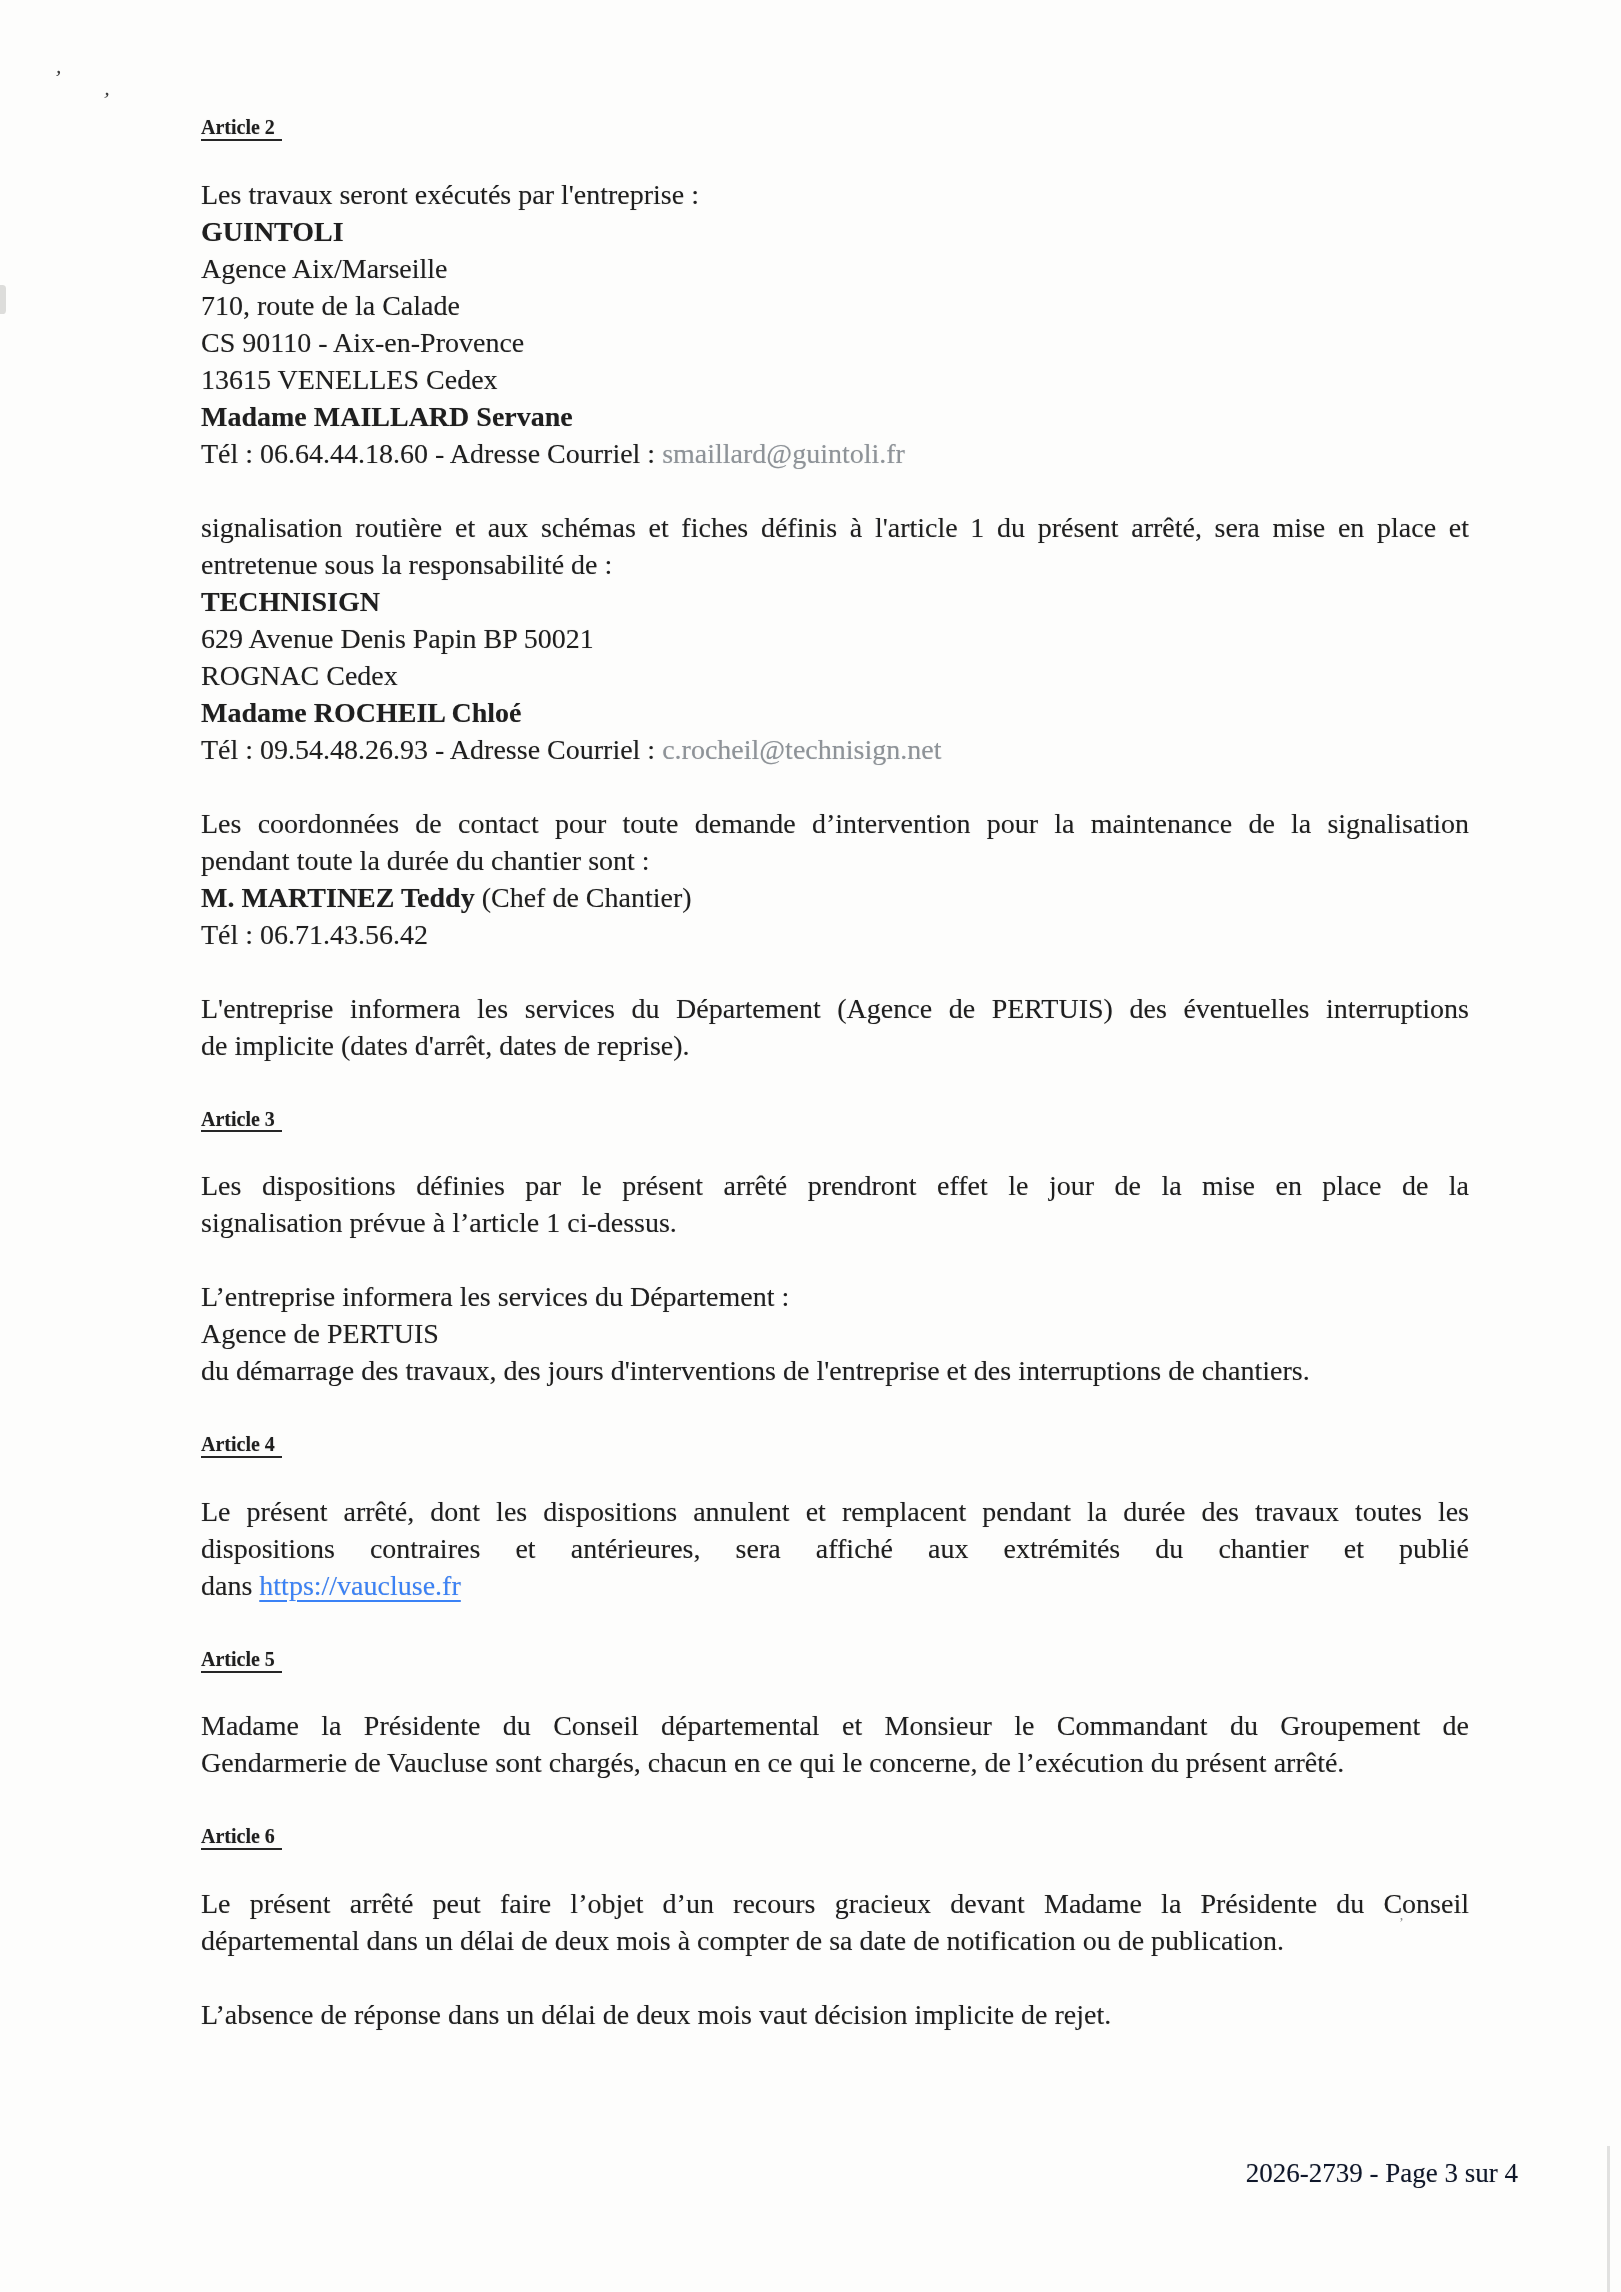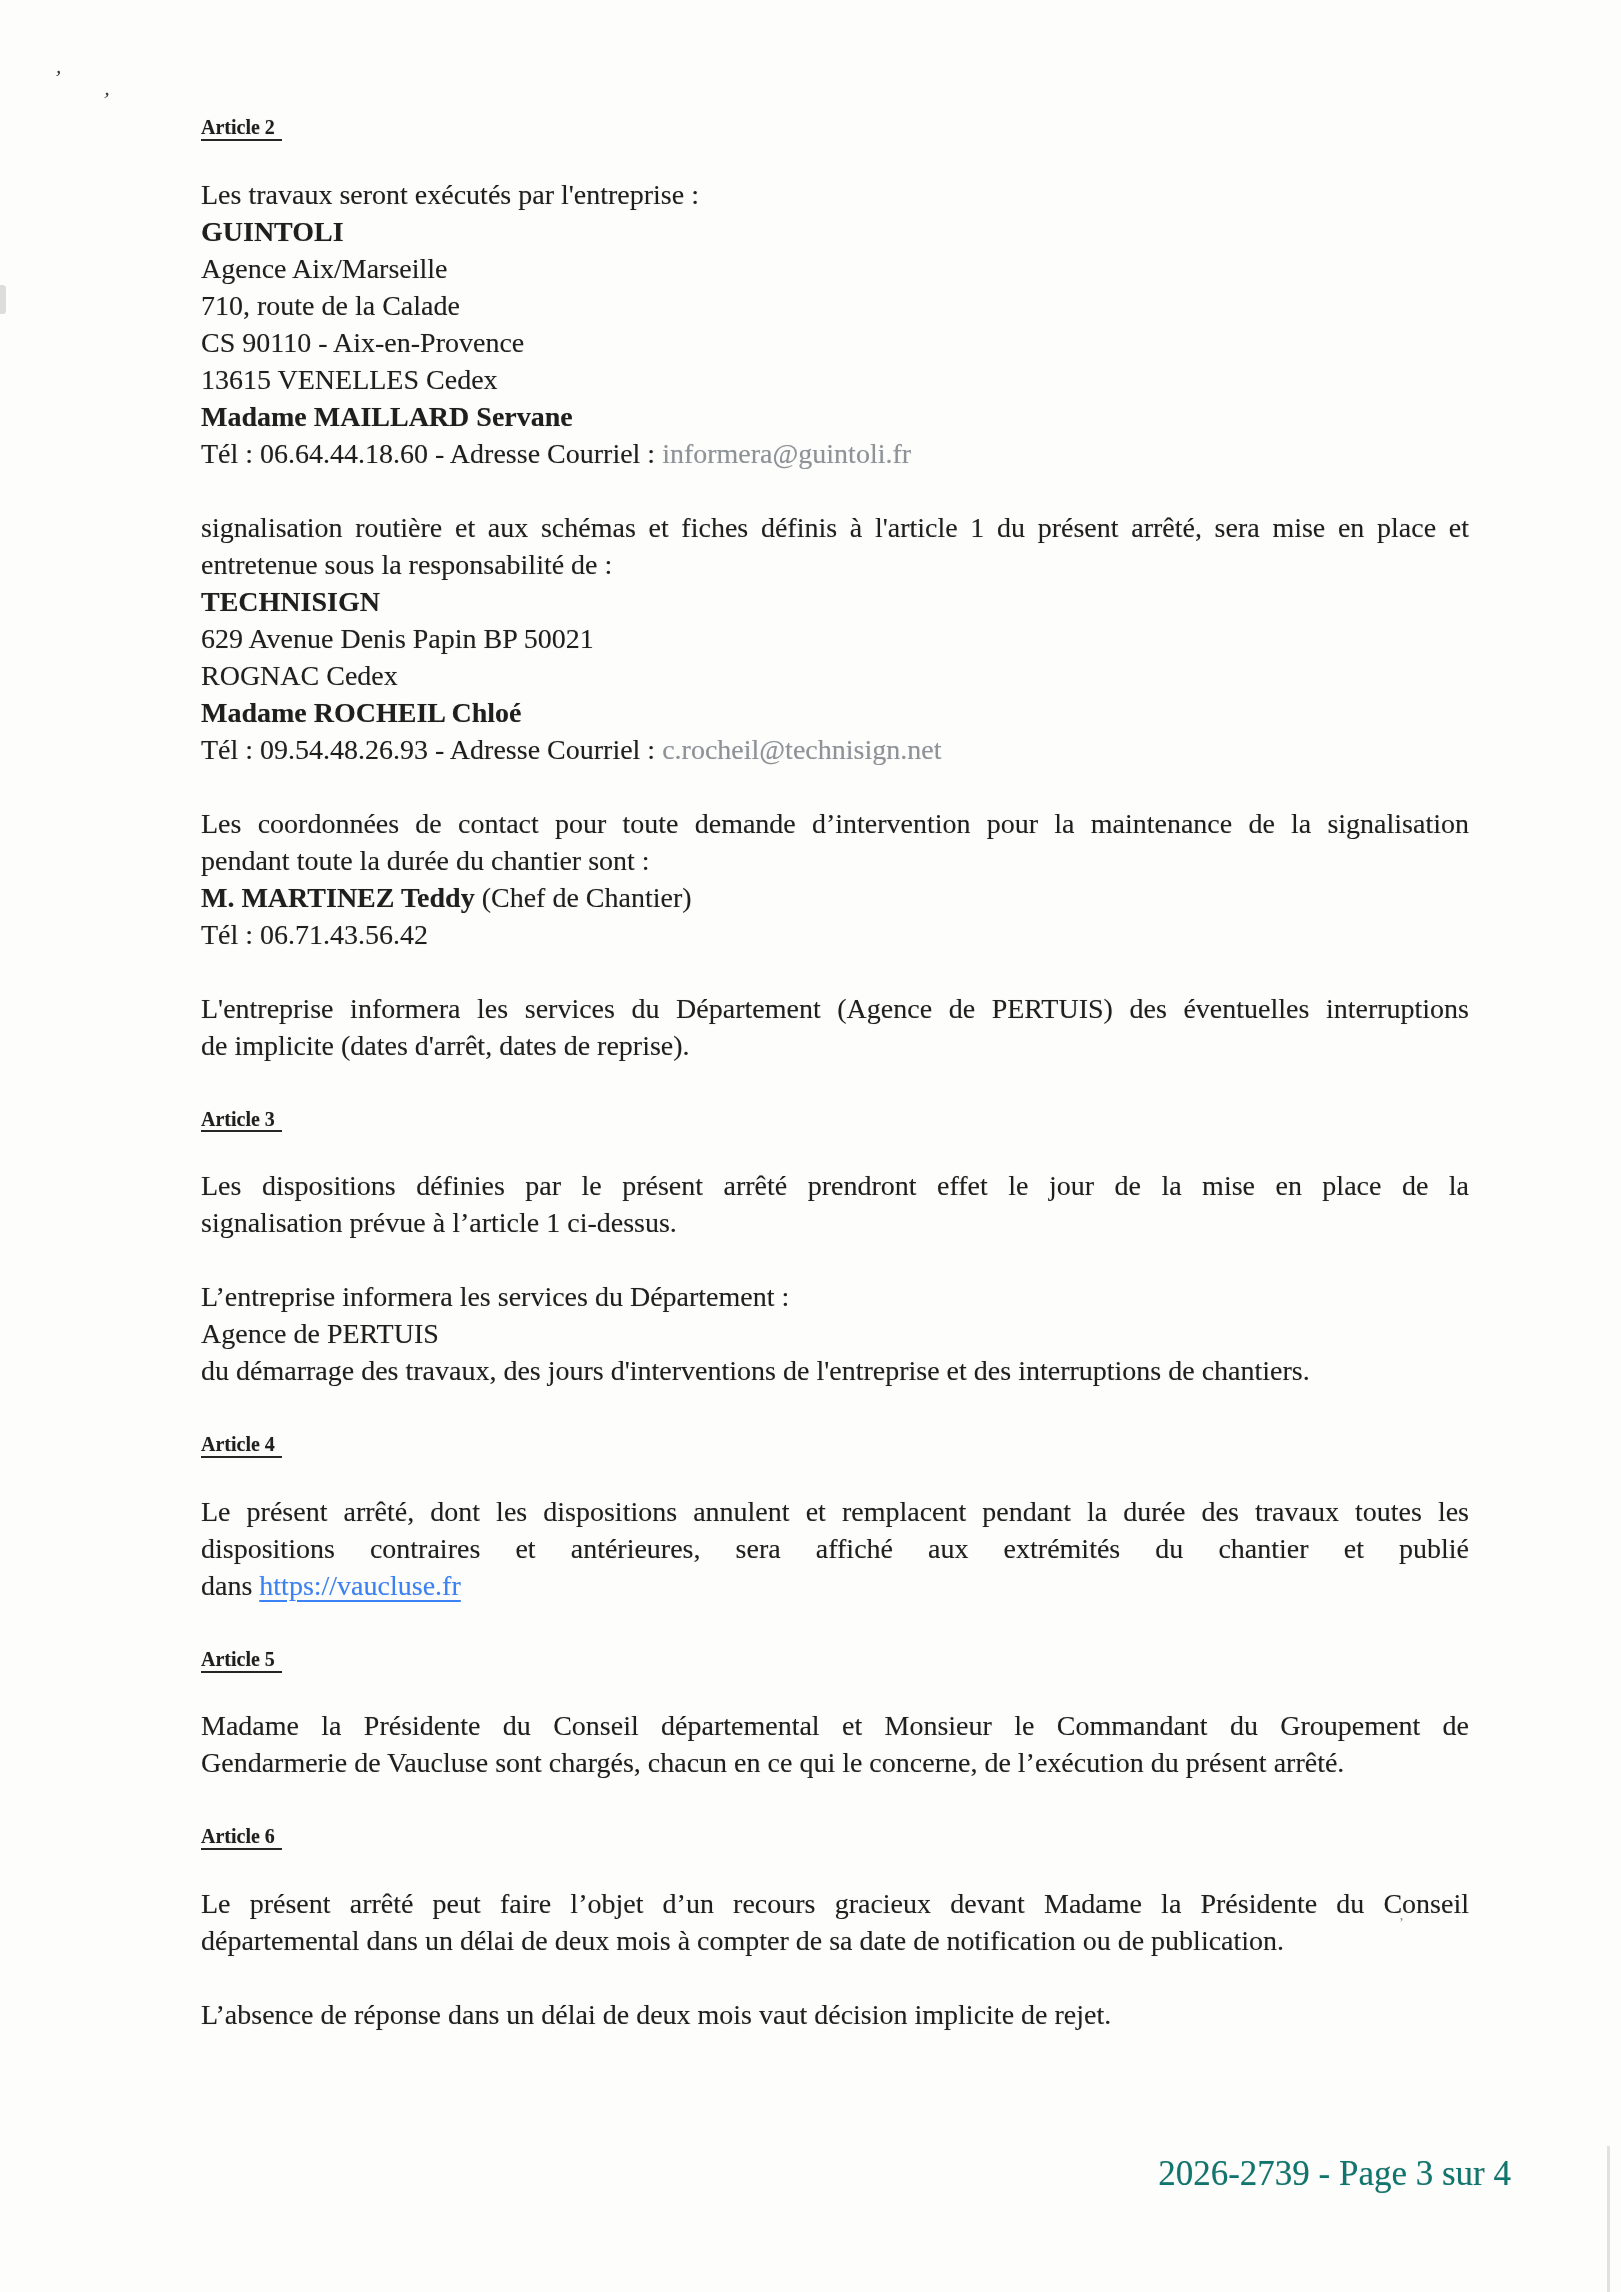--- a/index.html
+++ b/index.html
@@ -20,24 +20,24 @@
   .j { text-align: justify; text-align-last: justify; }
   .bold { font-weight: bold; }
   .heading { font-size: 20px; font-weight: bold; margin: 0 0 29.6px 0; line-height: 37px; }
   .heading .hd { border-bottom: 2.7px solid #262626; padding: 0 7.2px 0.9px 0; }
   .block { margin: 0 0 37px 0; }
   .glink { color: #8e9398; text-shadow: 0 0 0.9px rgba(120,125,130,0.4); }
   .ulink { color: #3b82f6; text-decoration: underline; text-decoration-thickness: 1.8px; text-underline-offset: 4.5px; text-shadow: 0 0 0.9px rgba(120,125,130,0.4); }
   .footer {
     position: absolute;
     top: 2155px;
-    right: 110px;
-    font-size: 35px;
+    right: 103px;
+    font-size: 27px;
     line-height: 37px;
-    color: #0f766e;
+    color: #0f172a;
   }
   .speck { position: absolute; color: #3c3c3c; font-size: 21.5px; line-height: 21.5px; text-shadow: none; }
   .speck-1 { left: 54px; top: 68px; transform: rotate(8deg); }
   .speck-2 { left: 102px; top: 90px; transform: rotate(12deg); }
   .speck-3 { left: 1399px; top: 1913px; font-size: 14.3px; color: #8a8a8a; }
   .smudge-left { position: absolute; left: 0; top: 285px; width: 6.3px; height: 29px; background: #d7d7d5; border-radius: 0 3.6px 3.6px 0; opacity: 0.85; }
   .streak-right { position: absolute; left: 1607px; top: 2146px; width: 2.7px; height: 147px; background: #dadad8; opacity: 0.8; }
 </style>
 </head>
 <body>
@@ -53,21 +53,21 @@
   <h2 class="heading"><span class="hd">Article 2</span></h2>
 
   <div class="block">
     <div class="line">Les travaux seront exécutés par l'entreprise :</div>
     <div class="line bold">GUINTOLI</div>
     <div class="line">Agence Aix/Marseille</div>
     <div class="line">710, route de la Calade</div>
     <div class="line">CS 90110 - Aix-en-Provence</div>
     <div class="line">13615 VENELLES Cedex</div>
     <div class="line bold">Madame MAILLARD Servane</div>
-    <div class="line"><span>Tél : 06.64.44.18.60 - Adresse Courriel : </span><span class="glink">informera@guintoli.fr</span></div>
+    <div class="line"><span>Tél : 06.64.44.18.60 - Adresse Courriel : </span><span class="glink">smaillard@guintoli.fr</span></div>
   </div>
 
   <div class="block">
     <div class="line j">signalisation routière et aux schémas et fiches définis à l'article 1 du présent arrêté, sera mise en place et</div>
     <div class="line">entretenue sous la responsabilité de :</div>
     <div class="line bold">TECHNISIGN</div>
     <div class="line">629 Avenue Denis Papin BP 50021</div>
     <div class="line">ROGNAC Cedex</div>
     <div class="line bold">Madame ROCHEIL Chloé</div>
     <div class="line"><span>Tél : 09.54.48.26.93 - Adresse Courriel : </span><span class="glink">c.rocheil@technisign.net</span></div>

